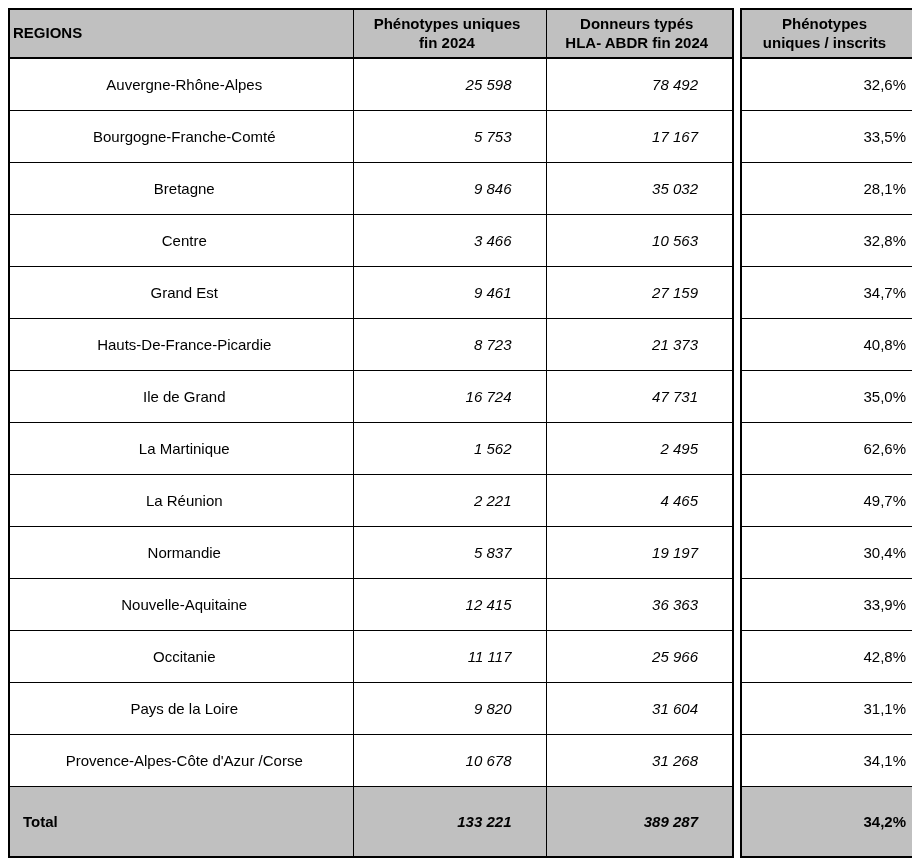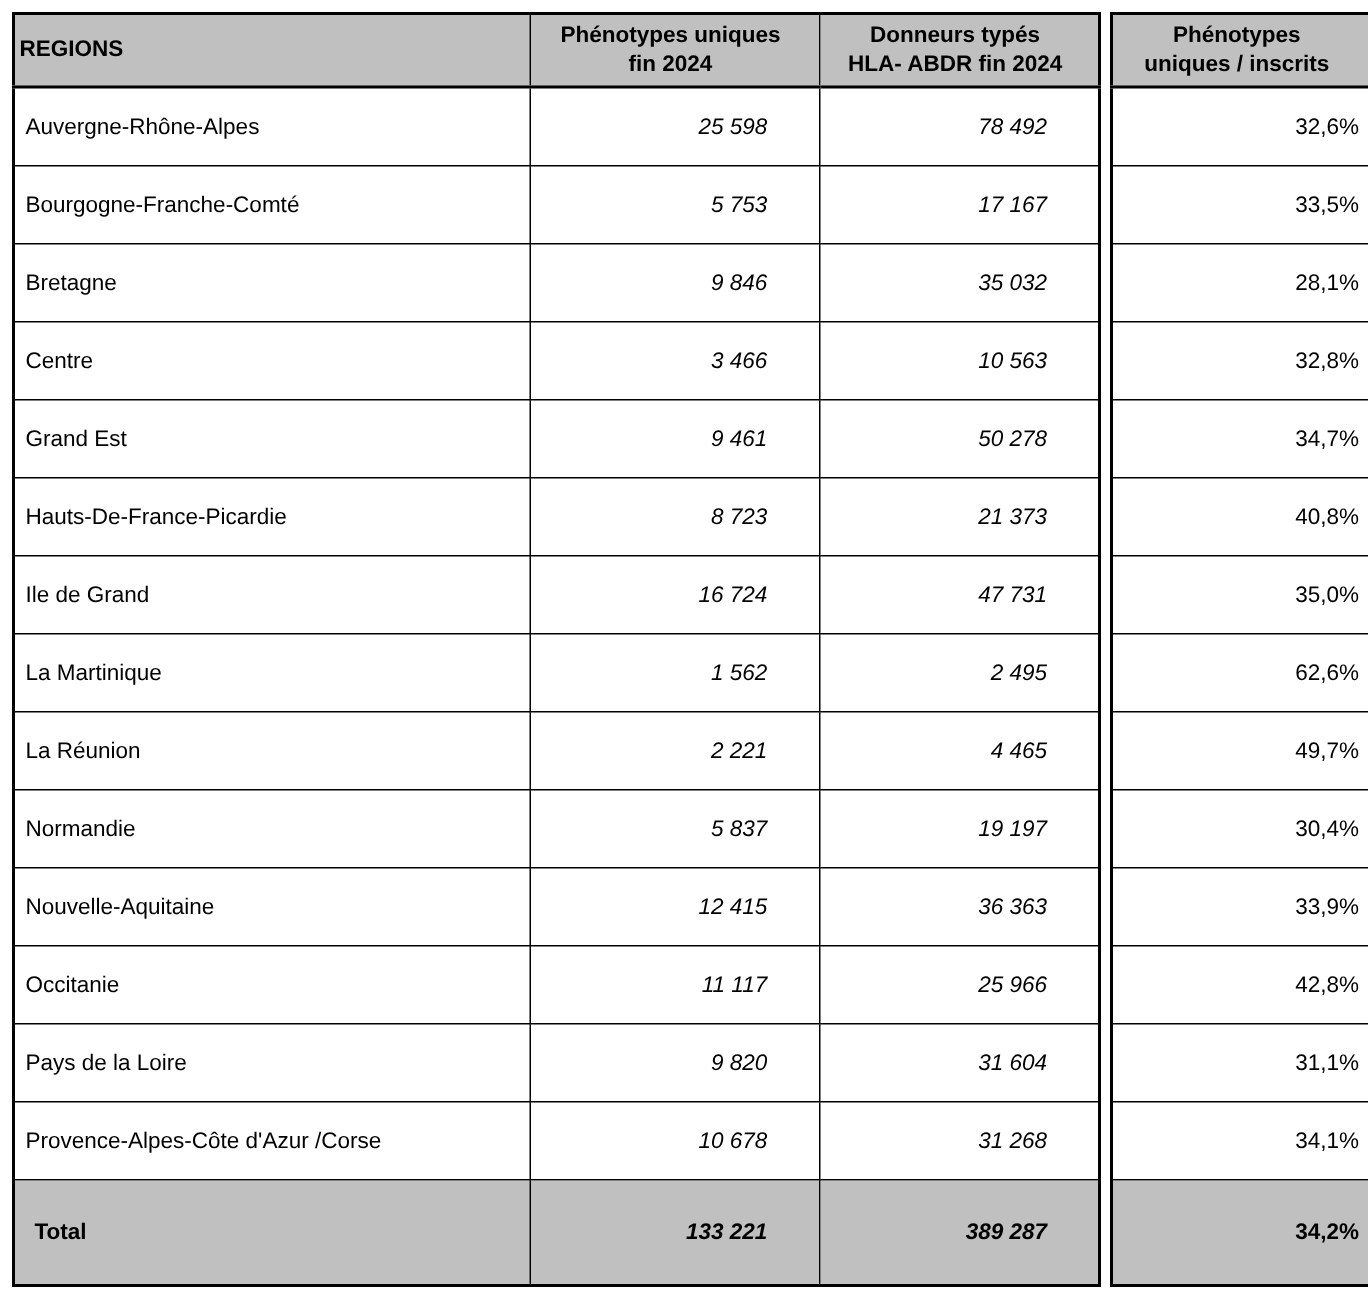--- a/index.html
+++ b/index.html
@@ -44,21 +44,21 @@
     font-weight: bold;
     border-bottom: 2px solid #000000;
     white-space: pre-line;
     line-height: 1.22;
     height: 45px;
   }
   th.h-left  { text-align: left;  padding-left: 3px; }
   th.h-right { text-align: center; padding-right: 6px; }
   tbody tr { height: 52px; }
   tfoot tr { height: 71px; }
-  td.region { text-align: left;  padding-left: 7px; }
+  td.region { text-align: center;  padding-left: 7px; }
   td.num    { text-align: right; padding-right: 34px; font-style: italic; }
   td.ratio  { text-align: right; padding-right: 6px; margin-top: 36px; }
   tfoot td {
     background: #c0c0c0;
     font-weight: bold;
     border-top: 1px solid #8b5cf6;
   }
   tfoot td.total-label { text-align: left; padding-left: 13px; }
 </style>
 </head>
@@ -98,21 +98,21 @@
           <td class="num">35 032</td>
         </tr>
         <tr>
           <td class="region">Centre</td>
           <td class="num">3 466</td>
           <td class="num">10 563</td>
         </tr>
         <tr>
           <td class="region">Grand Est</td>
           <td class="num">9 461</td>
-          <td class="num">50 278</td>
+          <td class="num">27 159</td>
         </tr>
         <tr>
           <td class="region">Hauts-De-France-Picardie</td>
           <td class="num">8 723</td>
           <td class="num">21 373</td>
         </tr>
         <tr>
           <td class="region">Ile de Grand</td>
           <td class="num">16 724</td>
           <td class="num">47 731</td>

